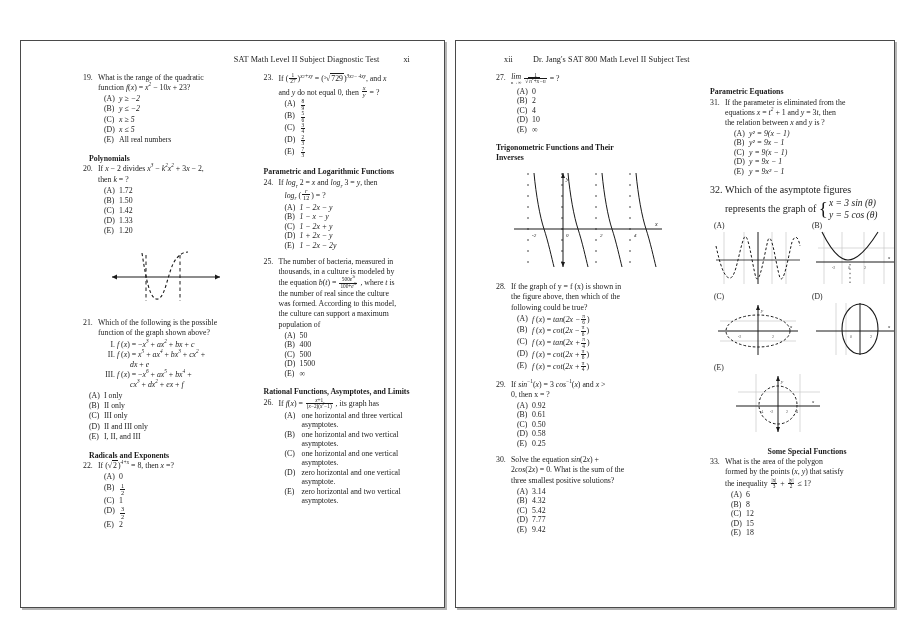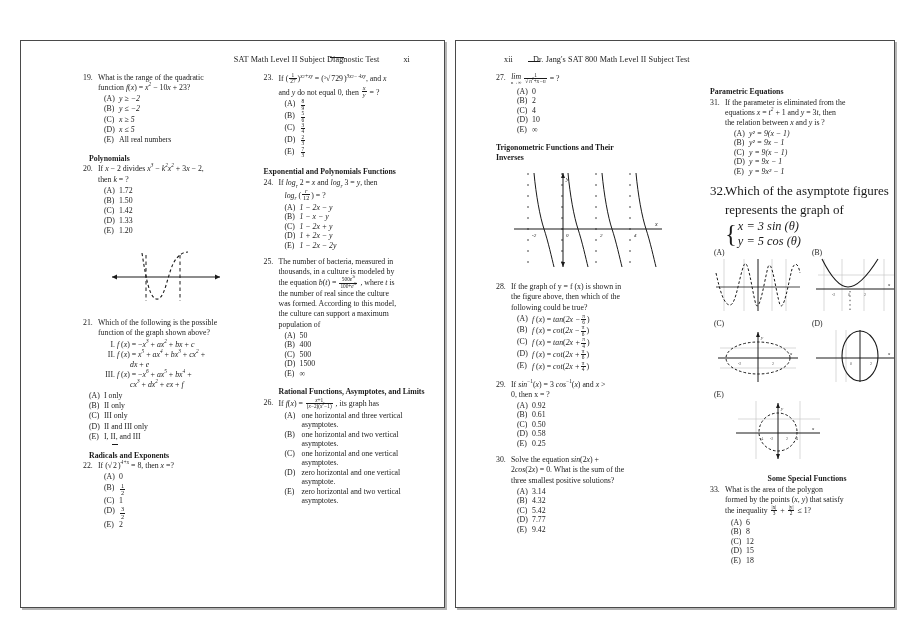--- a/index.html
+++ b/index.html
@@ -113,21 +113,21 @@
     font-size: 0.80em;
     line-height: 1.02;
     margin: 0 1px;
   }
   .frac > span { display: block; padding: 0 1px; }
   .frac .den { border-top: 0.6px solid #1a1a1a; }
   .frac.tiny { font-size: 0.68em; vertical-align: -0.38em; }
 
   .sqrt { white-space: nowrap; }
   .sqrt .rad { font-size: 1.0em; }
-  .sqrt .bar { border-top: 0.7px solid #1a1a1a; padding: 16px 1px 0 1px; font-family: Liberation Serif, serif; }
+  .sqrt .bar { border-top: 0.7px solid #1a1a1a; padding: 0 1px 0 1px; font-family: Liberation Serif, serif; }
   .root-idx { font-size: 0.55em; vertical-align: 0.55em; font-style: normal; }
 
   .limblock {
     display: inline-block;
     text-align: center;
     vertical-align: middle;
     line-height: 1.0;
   }
   .limblock .lim { font-style: italic; font-size: 1em; display:block;}
   .limblock .und { font-size: 0.6em; display:block; font-style: normal; }
@@ -148,21 +148,21 @@
   
   .fig { margin: 5px 0 5px 0; text-align: center; }
   .fig svg { display: inline-block; }
 
   .figgrid { margin-left: 4px; }
   .figrow { display: flex; gap: 6px; margin-bottom: 2px; }
   .figcell { width: 92px; }
   .figlabel { font-size: 7.6px; margin-bottom: 0px; }
   .figbox { text-align: left; }
 
-  .q32stem { display: flex; font-size: 13px; line-height: 1.3; }
+  .q32stem { display: flex; font-size: 10px; line-height: 1.3; }
 </style>
 </head>
 <body>
 
 <div class="spread">
 
   <div class="page" id="page-left">
     <div class="page-inner">
 
       <div class="runhead right-align">
@@ -355,21 +355,21 @@
                   <span class="lbl">(D)</span>
                   <span class="val"><span class="frac tiny"><span class="num">2</span><span class="den">3</span></span></span>
                 </div>
               <div class="ch">
                   <span class="lbl">(E)</span>
                   <span class="val"><span class="frac tiny"><span class="num">7</span><span class="den">3</span></span></span>
                 </div>
             </div>
           </div>
 
-          <div class="sect-head" style="margin-left:0;">Exponential and Polynomials Functions</div>
+          <div class="sect-head" style="margin-left:0;">Parametric and Logarithmic Functions</div>
 
           <div class="qblock">
             <div class="qline">
               <span class="qnum">24.</span>
               <span class="qtext">If <em>log</em><sub>r</sub> 2 = <em>x</em> and <em>log</em><sub>r</sub> 3 = <em>y</em>, then
                 <span class="cont" style="padding-left:6px;"><em>log</em><sub>r</sub> (<span class="frac"><span class="num"><em>r</em></span><span class="den">12</span></span>) = ?</span>
               </span>
             </div>
             <div class="choices tight">
               <div class="ch">
@@ -425,21 +425,21 @@
                   <span class="lbl">(D)</span>
                   <span class="val">1500</span>
                 </div>
               <div class="ch">
                   <span class="lbl">(E)</span>
                   <span class="val">∞</span>
                 </div>
             </div>
           </div>
 
-          <div class="sect-head" style="margin-left:15px;">Rational Functions, Asymptotes, and Limits</div>
+          <div class="sect-head" style="margin-left:0;">Rational Functions, Asymptotes, and Limits</div>
 
           <div class="qblock">
             <div class="qline">
               <span class="qnum">26.</span>
               <span class="qtext">If <em>f</em>(<em>x</em>) = <span class="frac tiny"><span class="num"><em>x</em>+1</span><span class="den">(<em>x</em>−2)(<em>x</em><sup>2</sup>−1)</span></span> , its graph has</span>
             </div>
             <div class="choices tight hang">
               <div class="ch">
                   <span class="lbl">(A)</span>
                   <span class="val"><span>one horizontal and three vertical</span><span class="wrap2">asymptotes.</span></span>

